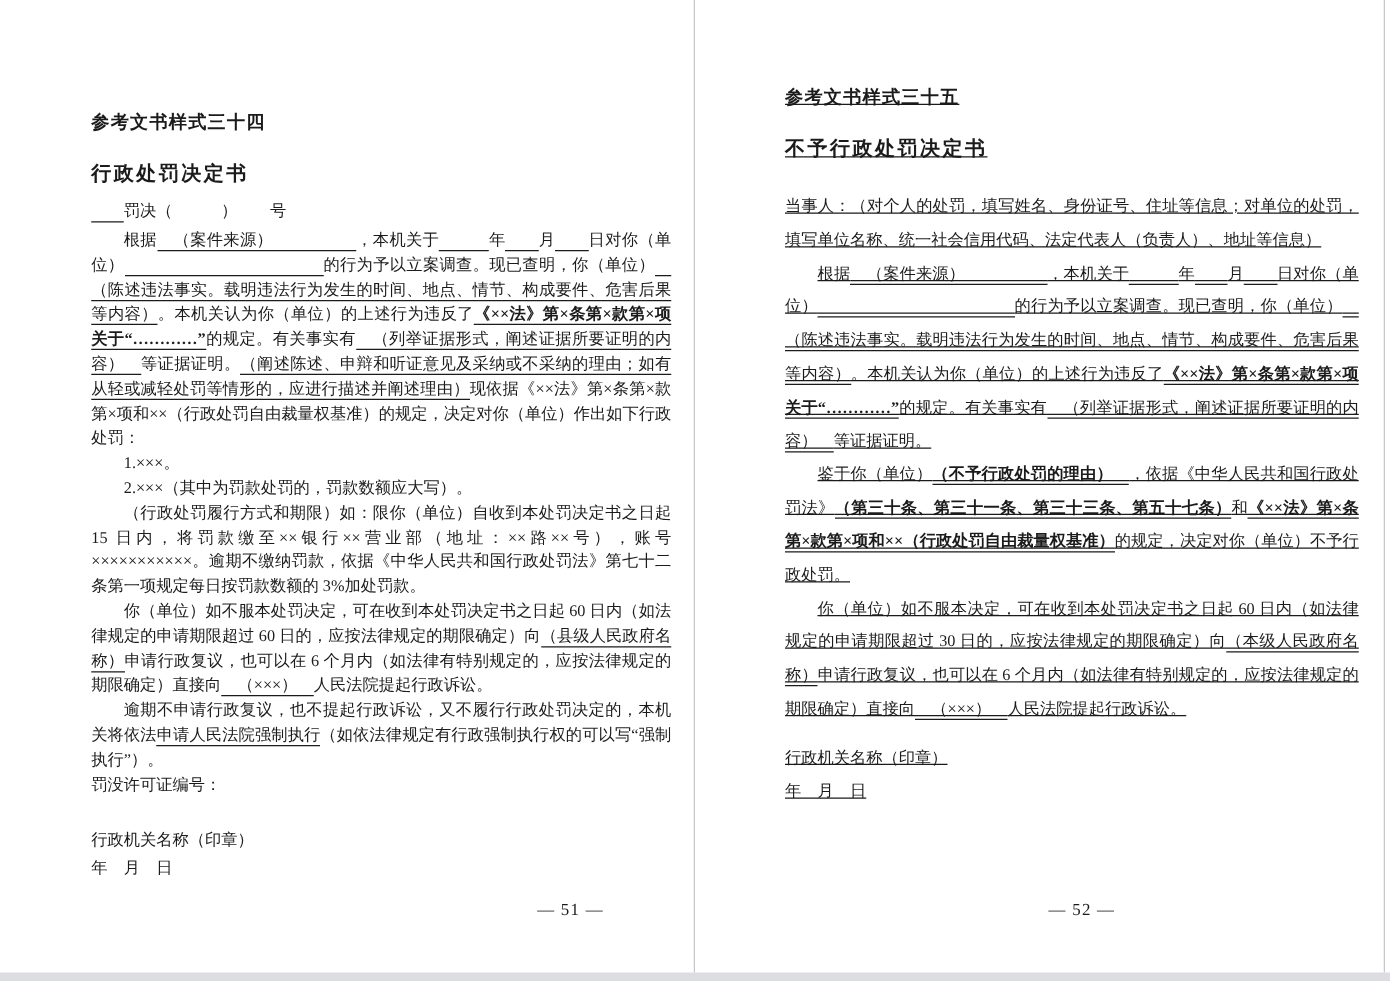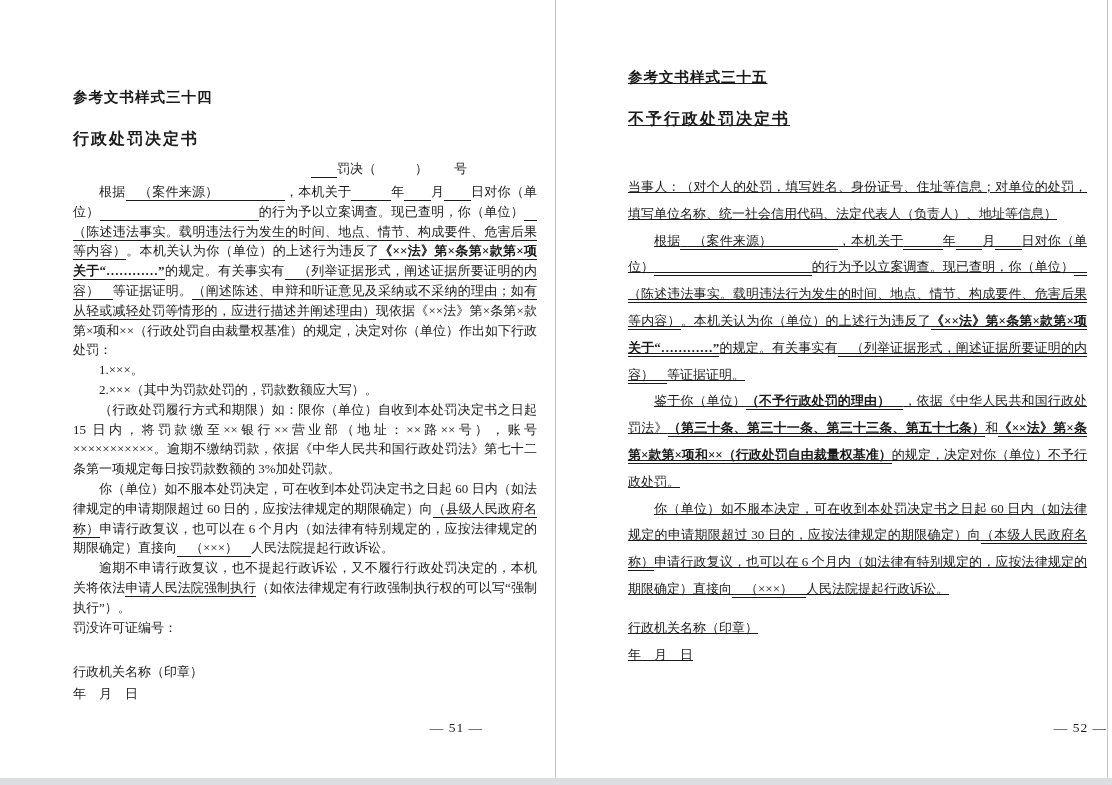--- a/index.html
+++ b/index.html
@@ -36,33 +36,32 @@
     letter-spacing: 1px;
   }
   .doc-title {
     margin: 22px 0 0 0;
     font-weight: bold;
     font-size: 16px;
     letter-spacing: 2px;
   }
   .docno {
     margin-top: 9px;
-    text-align: right;
     padding-right: 70px;
     font-size: 13px;
     line-height: 19px;
   }
   .docno p { margin: 0; display: inline; }
 
   .body {
     font-size: 13px;
     text-align: justify;
   }
   #page-1 .body { line-height: 19.8px; margin-top: 4px; }
-  #page-2 .body { line-height: 26.8px; margin-top: 44px; }
+  #page-2 .body { line-height: 26.8px; margin-top: 22px; }
 
   p.para { margin: 0; }
   p.indent { text-indent: 2em; }
   p.spaced { margin-top: 0; }
 
   .u { border-bottom: 1px solid currentColor; padding-bottom: 1px; }
   .b { font-weight: bold; }
 
   .sig { font-size: 13px; text-align: left; }
   #page-1 .sig { margin-top: 26px; }
@@ -76,21 +75,21 @@
 
   .pageno {
     position: absolute;
     bottom: 42px;
     left: 0;
     right: 0;
     font-size: 13.5px;
     letter-spacing: 1px;
   }
   #page-1 .pageno { text-align: right; padding-right: 72px; }
-  #page-2 .pageno { text-align: right;  padding-left: 68px; }
+  #page-2 .pageno { text-align: center;  padding-left: 68px; }
 
   .bottom-bar {
     position: absolute;
     left: 0;
     bottom: 0;
     width: 100%;
     height: 7px;
     background: #dcdde0;
   }
 </style>

